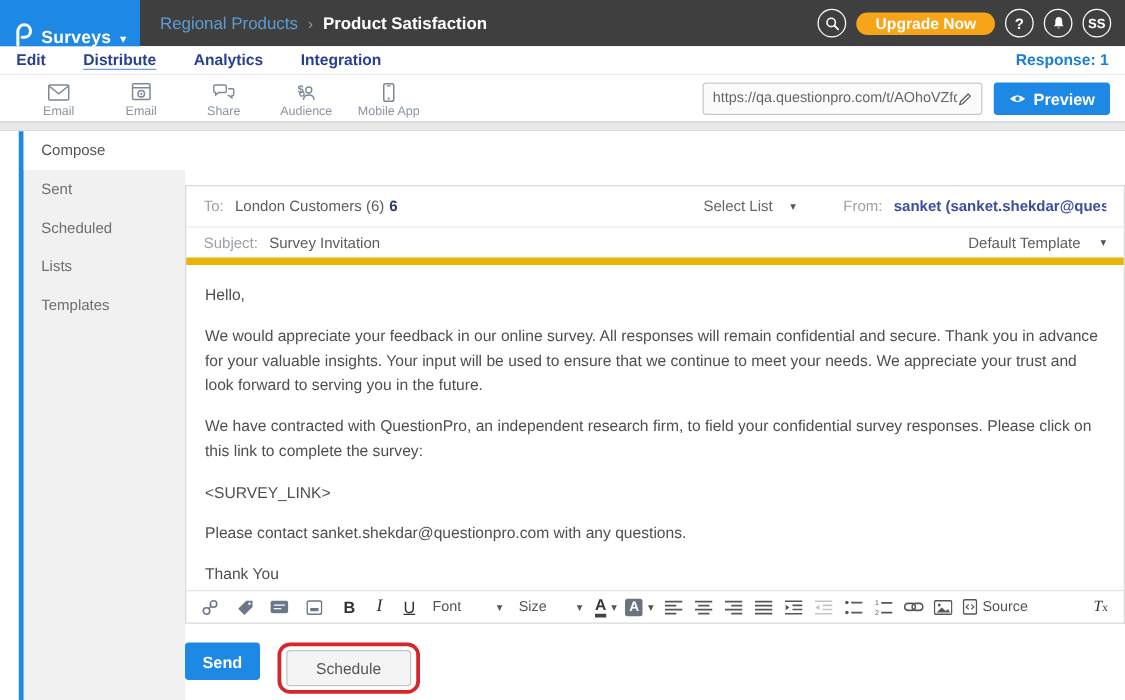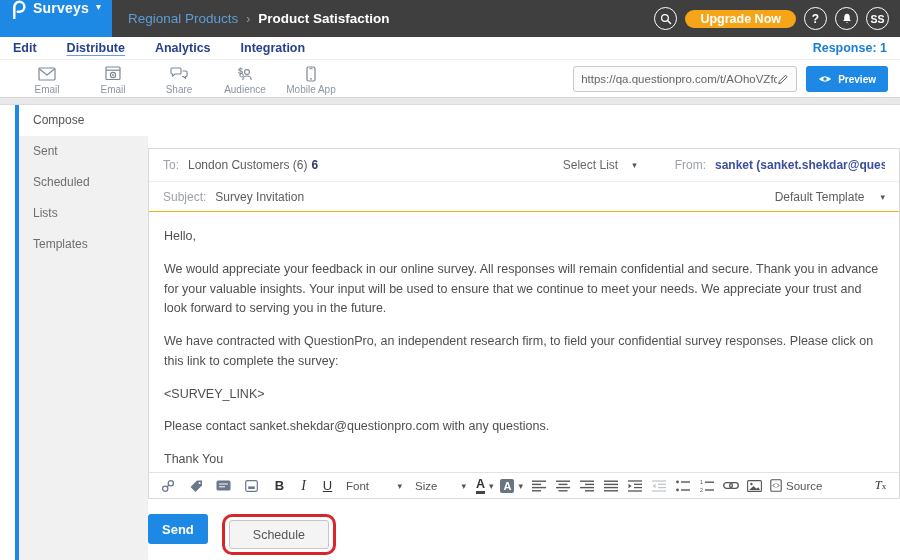--- a/index.html
+++ b/index.html
@@ -2,21 +2,21 @@
 <html><head>
 <meta charset="utf-8">
 <style>
   * { box-sizing: border-box; margin: 0; padding: 0; }
   html,body { width: 900px; height: 560px; overflow: hidden;
     font-family: "Liberation Sans", sans-serif; background: #fff; }
 
   
   .header { height: 37px; background: #3f3f3f; display: flex; align-items: center; }
   .logo-box { width: 112px; height: 37px; background: #1e88e5; color: #fff;
-    display: flex; align-items: flex-start; justify-content: center; gap: 7px; cursor: pointer; }
+    display: flex; align-items: flex-end; justify-content: center; gap: 7px; cursor: pointer; }
   .logo-box .product { font-size: 14px; font-weight: bold; letter-spacing: .2px; }
   .logo-box .caret { font-size: 10px; margin-top: 1px; }
   .breadcrumb { margin-left: 16px; font-size: 13.5px; display: flex; align-items: center; gap: 8px; }
   .crumb-parent { color: #5d9dd5; cursor: pointer; }
   .crumb-sep { color: #9a9a9a; font-size: 12px; }
   .crumb-current { color: #fff; font-weight: bold; }
   .header-right { margin-left: auto; display: flex; align-items: center; gap: 8px; padding-right: 11px; }
   .hbtn { width: 23px; height: 23px; border: 1.5px solid #fff; border-radius: 50%;
     color: #fff; display: flex; align-items: center; justify-content: center;
     font-size: 12px; font-weight: bold; cursor: pointer; flex: none; }
@@ -38,39 +38,39 @@
   .channel { width: 66px; text-align: center; color: #8b95a1; cursor: pointer; }
   .channel .cicon { height: 19px; display: flex; align-items: center; justify-content: center; color: #7d8895; }
   .channel .clabel { font-size: 10px; margin-top: 1px; }
   .url-group { margin-left: auto; display: flex; align-items: center; gap: 9px; margin-top: 2px; }
   .url-box { width: 224px; height: 26px; border: 1px solid #c9c9c9; border-radius: 3px;
     background: #fbfbfb; display: flex; align-items: center; padding: 0 7px; }
   .url-box input { flex: 1; border: none; outline: none; background: transparent;
     font-size: 11.5px; color: #666; font-family: "Liberation Sans", sans-serif; }
   .url-box .pencil { color: #555; cursor: pointer; flex: none; display: flex; }
   .preview-btn { height: 26px; background: #1e88e5; color: #fff; border: none; border-radius: 3px;
-    font-size: 10px; font-weight: bold; padding: 0 12px; display: flex; align-items: center;
+    font-size: 13px; font-weight: bold; padding: 0 12px; display: flex; align-items: center;
     gap: 6px; cursor: pointer; font-family: "Liberation Sans", sans-serif; }
 
   .toolbar-gap { height: 8px; background: #e9e9e9; border-top: 1px solid #d4d4d4;
     border-bottom: 1px solid #dcdcdc; }
 
   
   .content { display: flex; height: 455px; background: #fff; padding-left: 15px; }
   .accent { width: 4px; background: #1e88e5; flex: none; }
   .sidebar { width: 129px; background: #f1f1f1; flex: none; }
   .side-item { height: 31px; line-height: 31px; padding-left: 14px; font-size: 12px;
     color: #6e6e6e; cursor: pointer; }
   .side-item.active { background: #fff; color: #555; }
 
   .main { flex: 1; }
   .panel { margin-top: 43px; border: 1px solid #d9d9d9; background: #fff; }
   .row { display: flex; align-items: center; padding: 0 14px; }
   .to-row { height: 33px; border-bottom: 1px solid #ececec; }
-  .subject-row { height: 30px; border-bottom: 1px solid #eab308; }
+  .subject-row { height: 30px; border-bottom: 6px solid #eab308; }
   .flabel { color: #9ba1a7; font-size: 12px; margin-right: 9px; }
   .fvalue { color: #5d5d5d; font-size: 12px; }
   .to-count { color: #2d3a66; font-size: 12px; font-weight: bold; margin-left: 4px; }
   .select-list { margin-left: auto; margin-right: 38px; color: #666; font-size: 12px;
     display: flex; align-items: center; gap: 14px; cursor: pointer; }
   .dd-caret { font-size: 9px; color: #555; }
   .from-value { color: #3c4e9c; font-size: 12px; font-weight: bold; white-space: nowrap;
     overflow: hidden; max-width: 170px; }
   .template-dd { margin-left: auto; color: #5d5d5d; font-size: 12px; display: flex;
     align-items: center; gap: 16px; cursor: pointer; }

